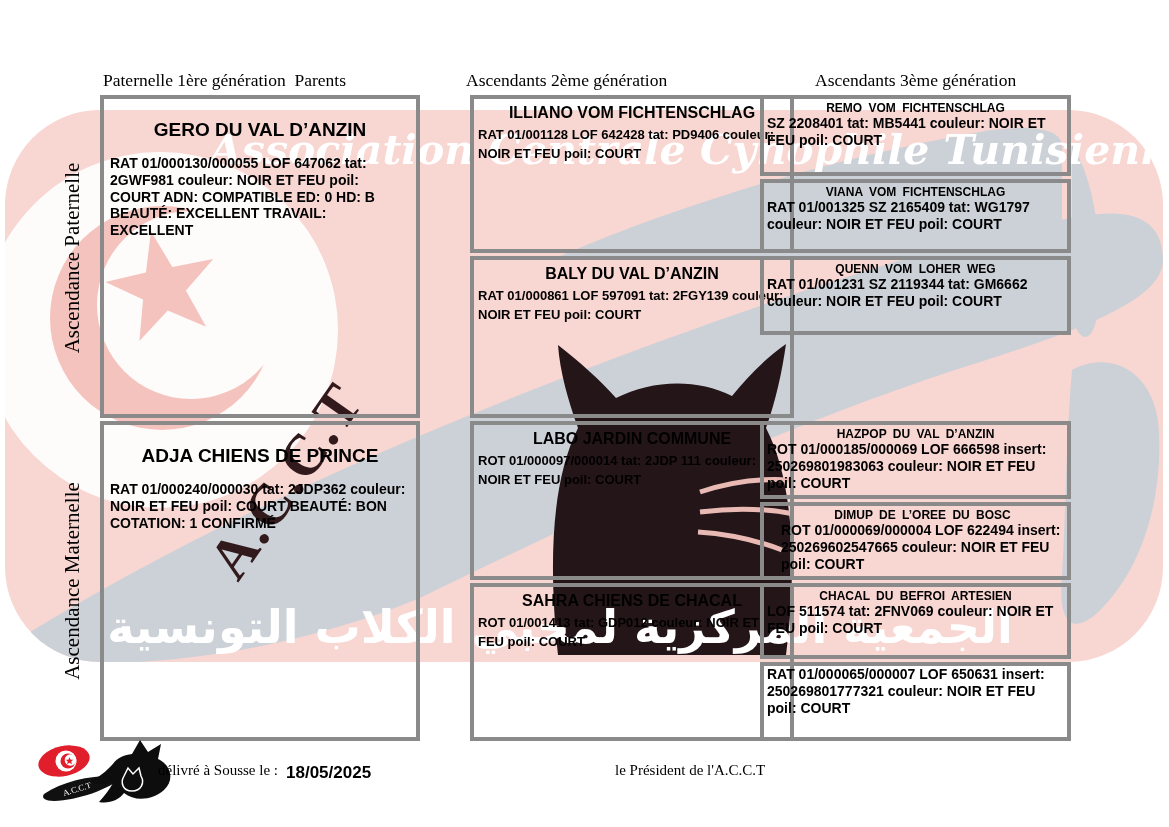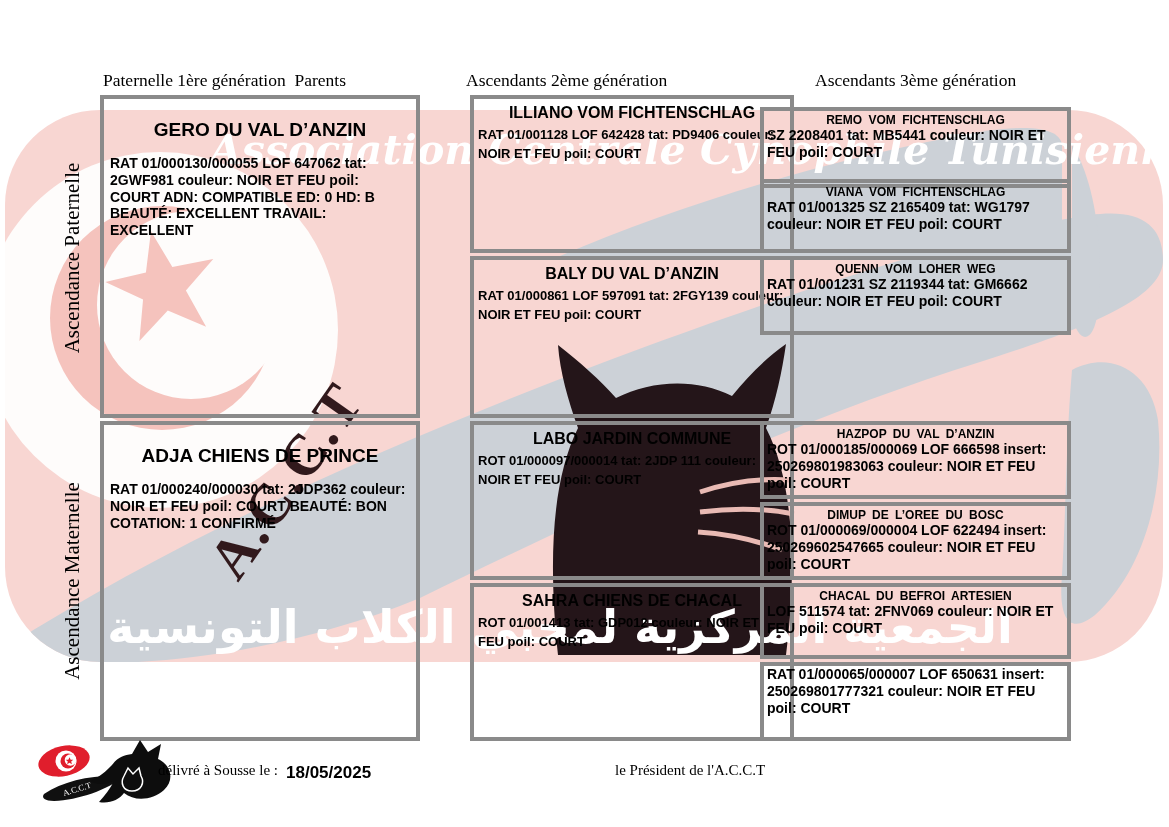--- a/index.html
+++ b/index.html
@@ -28,23 +28,23 @@
   .sl-pat{top:258px;} .sl-mat{top:581px;}
 
   
   .pbox{position:absolute;border:4px solid #8a8a8a;box-sizing:border-box;
         background:transparent;z-index:1;}
   .c1{left:100px;width:320px;} .c2{left:423px;width:324px;margin-left:47px;} .c3{left:760px;width:311px;}
 
   .b-gero{top:95px;height:323px;}  .b-adja{top:421px;height:320px;}
   .b-illiano{top:95px;height:158px;} .b-baly{top:256px;height:162px;}
   .b-labo{top:421px;height:159px;}   .b-sahra{top:583px;height:158px;}
-  .b-remo{top:95px;height:81px;margin-top:12px;}   .b-viana{top:179px;height:74px;}
+  .b-remo{top:95px;height:81px;}   .b-viana{top:179px;height:74px;}
   .b-quenn{top:256px;height:79px;} .b-texane{top:338px;height:80px;}
-  .b-hazpop{top:421px;height:78px;} .b-dimup{top:502px;height:78px;}
+  .b-hazpop{top:421px;height:78px;} .b-dimup{top:502px;height:78px;padding-left:14px;}
   .b-chacal{top:583px;height:76px;} .b-genna{top:662px;height:79px;}
 
   .pbox .title{font-weight:bold;text-align:center;color:#000;}
   .pbox .details{font-weight:bold;color:#000;text-align:left;}
 
   .c1 .title{margin-top:20px;font-size:19px;}
   .c1 .details{margin:14px 8px 0 6px;font-size:14px;line-height:1.2;}
   .c2 .title{margin-top:5px;font-size:16px;}
   .c2 .details{margin:4px 5px 0 4px;font-size:13px;line-height:1.45;}
   .c3 .title{margin-top:2px;font-size:12px;word-spacing:3px;}

